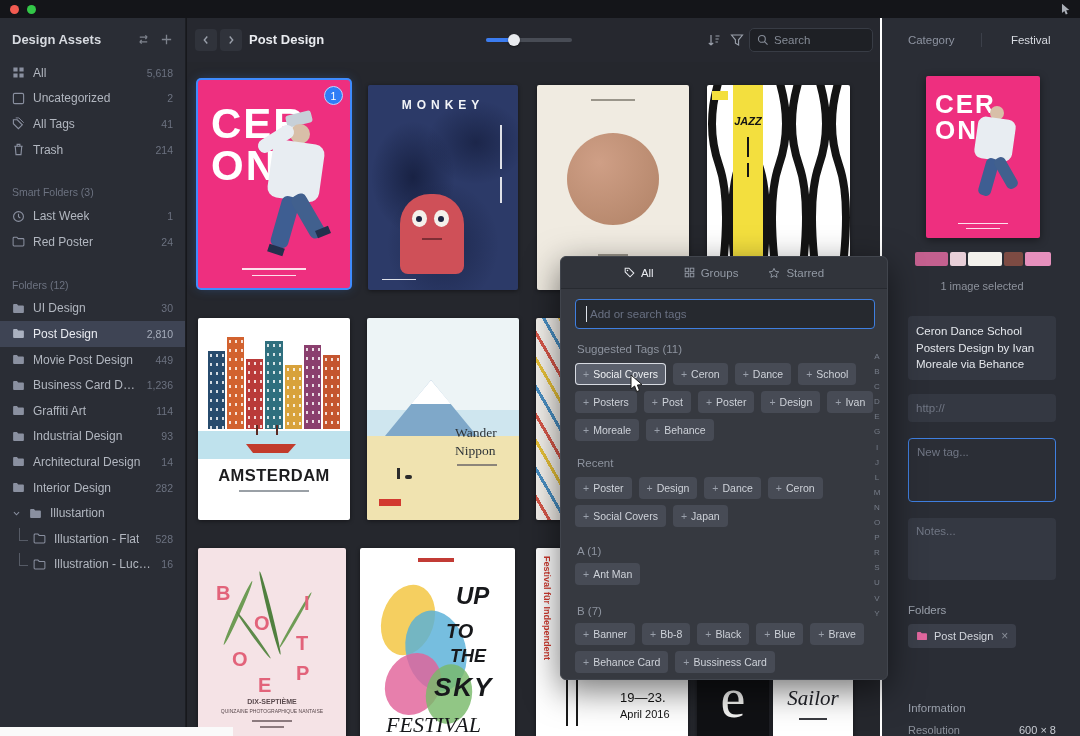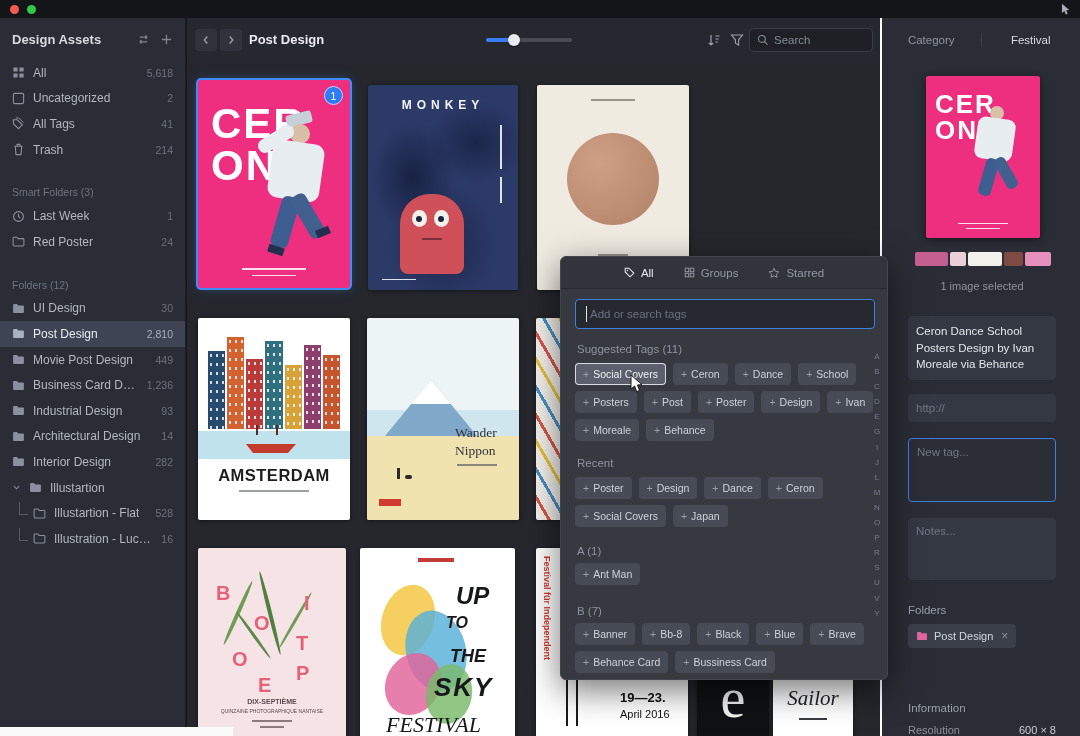--- a/index.html
+++ b/index.html
@@ -275,20 +275,29 @@
       </span>
     <span class="s-label">Business Card Design</span>
     <span class="s-count">1,236</span>
   </div>
   <div class="s-row">
     <span class="ic">
         <svg width="13" height="13" viewBox="0 0 14 14">
           <path d="M1.2 3.2q0-1 1-1h3.1l1.4 1.5h5.1q1 0 1 1v6.1q0 1-1 1H2.2q-1 0-1-1z" fill="#8a90a0"></path>
         </svg>
       </span>
+    <span class="s-label">Graffiti Art</span>
+    <span class="s-count">114</span>
+  </div>
+  <div class="s-row">
+    <span class="ic">
+        <svg width="13" height="13" viewBox="0 0 14 14">
+          <path d="M1.2 3.2q0-1 1-1h3.1l1.4 1.5h5.1q1 0 1 1v6.1q0 1-1 1H2.2q-1 0-1-1z" fill="#8a90a0"></path>
+        </svg>
+      </span>
     <span class="s-label">Industrial Design</span>
     <span class="s-count">93</span>
   </div>
   <div class="s-row">
     <span class="ic">
         <svg width="13" height="13" viewBox="0 0 14 14">
           <path d="M1.2 3.2q0-1 1-1h3.1l1.4 1.5h5.1q1 0 1 1v6.1q0 1-1 1H2.2q-1 0-1-1z" fill="#8a90a0"></path>
         </svg>
       </span>
     <span class="s-label">Architectural Design</span>
@@ -415,20 +424,39 @@
     <div class="wbar" style="left:14px;bottom:10px;width:34px;height:1.5px"></div>
   </div>
 
   <div class="poster p-circle" style="left:350px;top:23px;width:152px;height:205px">
     <div class="bar" style="left:54px;top:14px;width:44px;height:2px"></div>
     <div class="dot-big"></div>
     <div class="bar" style="left:61px;bottom:34px;width:30px;height:2px"></div>
     <div class="bar" style="left:53px;bottom:26px;width:46px;height:1.5px"></div>
   </div>
 
+  <div class="poster p-jazz" style="left:520px;top:23px;width:143px;height:205px">
+    <svg width="143" height="205" viewBox="0 0 143 205" preserveAspectRatio="none" style="position:absolute;left:0;top:0">
+      <g fill="none" stroke="#141414" stroke-width="8">
+        <path d="M12 -5 Q-2 40 12 80 T12 210"></path>
+        <path d="M32 -5 Q46 40 32 80 T32 210"></path>
+        <path d="M52 -5 Q38 40 52 80 T52 210"></path>
+        <path d="M72 -5 Q86 40 72 80 T72 210"></path>
+        <path d="M92 -5 Q78 40 92 80 T92 210"></path>
+        <path d="M112 -5 Q126 40 112 80 T112 210"></path>
+        <path d="M132 -5 Q118 40 132 80 T132 210"></path>
+      </g>
+    </svg>
+    <div class="jazz-strip">
+      <div class="jazz-t">JAZZ</div>
+      <div class="abs" style="left:14px;top:52px;width:1.5px;height:20px;background:#141414"></div>
+      <div class="abs" style="left:14px;top:78px;width:1.5px;height:14px;background:#141414"></div>
+    </div>
+    <div class="abs" style="left:5px;top:6px;width:16px;height:9px;background:#f3df3e;z-index:3"></div>
+  </div>
 
   <div class="poster p-nippon" style="left:180px;top:256px;width:152px;height:202px">
     <div class="sea"></div>
     <div class="sand"></div>
     <div class="fuji"></div>
     <div class="fuji-cap"></div>
     <div class="nippon-t">
       <div>Wander</div>
       <div>Nippon</div>
     </div>
@@ -477,31 +505,31 @@
     <div class="bar" style="left:62px;top:178px;width:24px;height:1.5px;background:#8c7a7e"></div>
   </div>
 
   <div class="poster p-sky" style="left:173px;top:486px;width:155px;height:200px">
     <div class="bar" style="left:58px;top:10px;width:36px;height:4px;background:#c23b35"></div>
     <div class="blob" style="left:22px;top:36px;width:52px;height:72px;background:#f3c53d;transform:rotate(18deg)"></div>
     <div class="blob" style="left:46px;top:62px;width:60px;height:82px;background:#58b0d8;transform:rotate(-14deg)"></div>
     <div class="blob" style="left:26px;top:104px;width:54px;height:64px;background:#e2639a;transform:rotate(28deg)"></div>
     <div class="blob" style="left:66px;top:116px;width:46px;height:60px;background:#79b96a;transform:rotate(10deg)"></div>
     <div class="sky-t" style="left:96px;top:34px;font-size:24px">UP</div>
-    <div class="sky-t" style="left:86px;top:66px;font-size:16px">TO</div>
+    <div class="sky-t" style="left:86px;top:72px;font-size:20px">TO</div>
     <div class="sky-t" style="left:90px;top:98px;font-size:18px">THE</div>
     <div class="sky-t" style="left:74px;top:124px;font-size:26px;letter-spacing:2px">SKY</div>
     <div class="sky-fest" style="left:26px;top:164px;font-size:22px">FESTIVAL</div>
   </div>
 
   <div class="poster p-april" style="left:349px;top:486px;width:152px;height:200px">
     <div class="vtext">Festival für Independent</div>
     <div class="abs" style="left:30px;top:120px;width:2px;height:58px;background:#1a1a1a"></div>
     <div class="abs" style="left:40px;top:128px;width:2px;height:50px;background:#1a1a1a"></div>
-    <div class="abs" style="left:84px;top:142px;color:#111;font-size:13px;font-weight:bold">19—23.</div>
+    <div class="abs" style="left:84px;top:142px;color:#111;font-size:13px;font-weight:normal">19—23.</div>
     <div class="abs" style="left:84px;top:160px;color:#111;font-size:11px">April 2016</div>
   </div>
 
   <div class="poster p-e" style="left:510px;top:486px;width:72px;height:200px">
     <div class="wbar" style="left:16px;top:12px;width:40px;height:1.5px"></div>
     <div class="e-l">e</div>
   </div>
 
   <div class="poster" style="left:586px;top:486px;width:80px;height:200px">
     <div class="bar" style="left:20px;top:118px;width:40px;height:1.5px;background:#3a3b40"></div>

